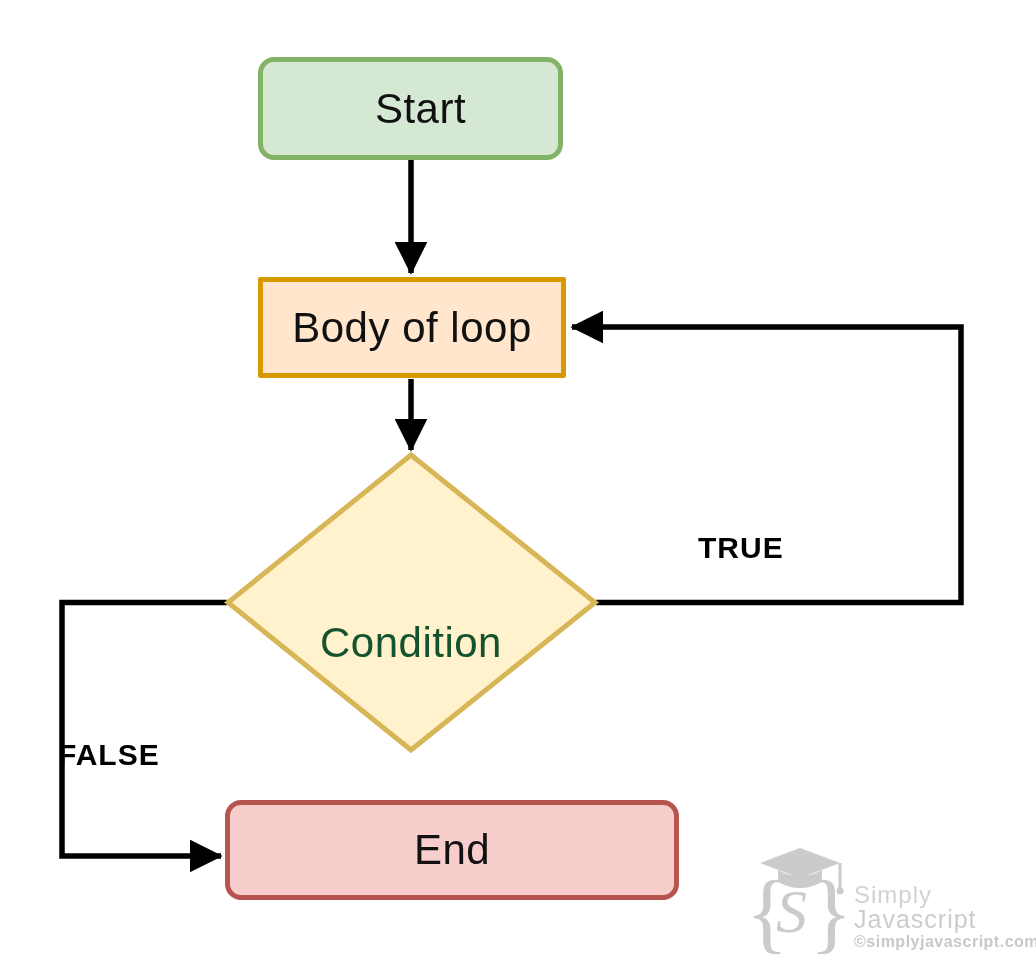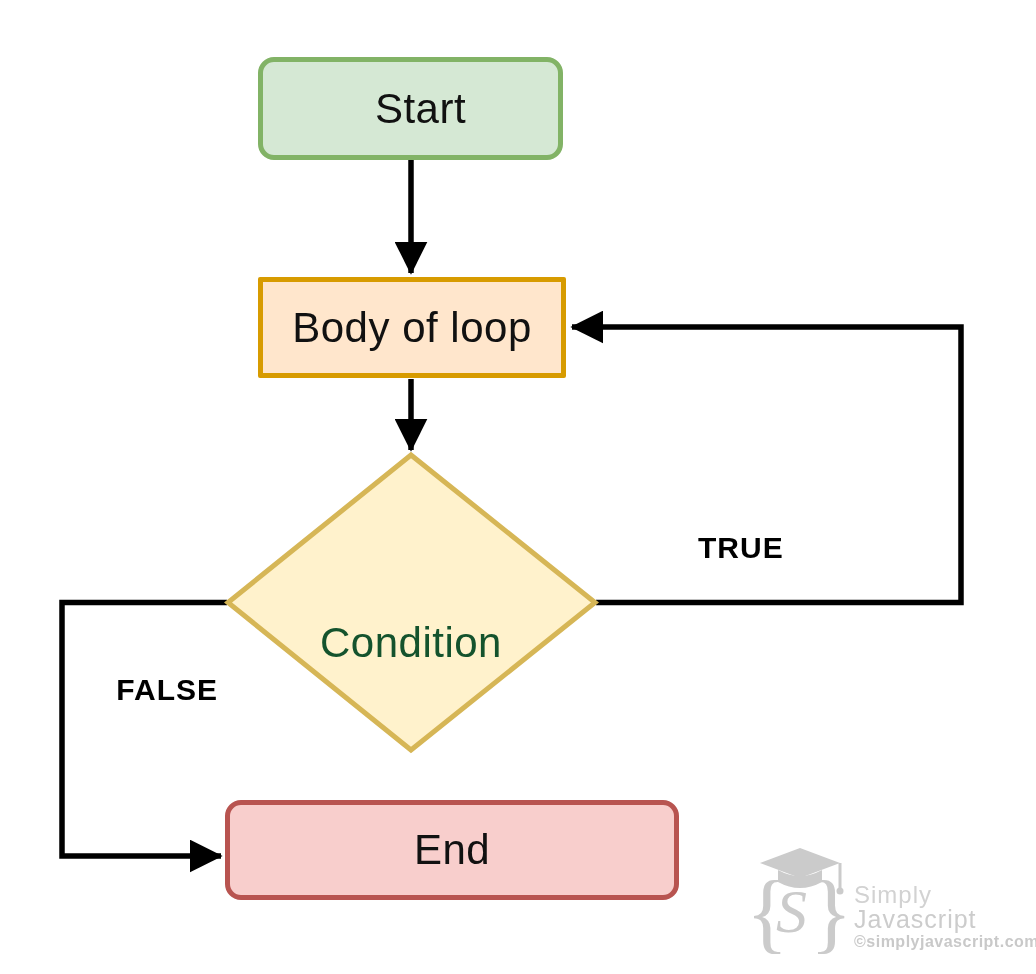--- a/index.html
+++ b/index.html
@@ -81,23 +81,23 @@
     font-weight: bold;
     color: #000000;
     z-index: 2;
     letter-spacing: 1px;
   }
   .label-true {
     left: 698px; top: 531px;
     width: 160px;
   }
   .label-false {
-    left: 58px; top: 673px;
+    left: 58px; top: 738px;
     width: 160px;
-    text-align: right;
+    text-align: left;
   }
   .watermark {
     position: absolute;
     left: 748px; top: 842px;
     width: 260px; height: 122px;
     z-index: 0;
     display: flex;
     align-items: flex-end;
   }
   .watermark-logo {

